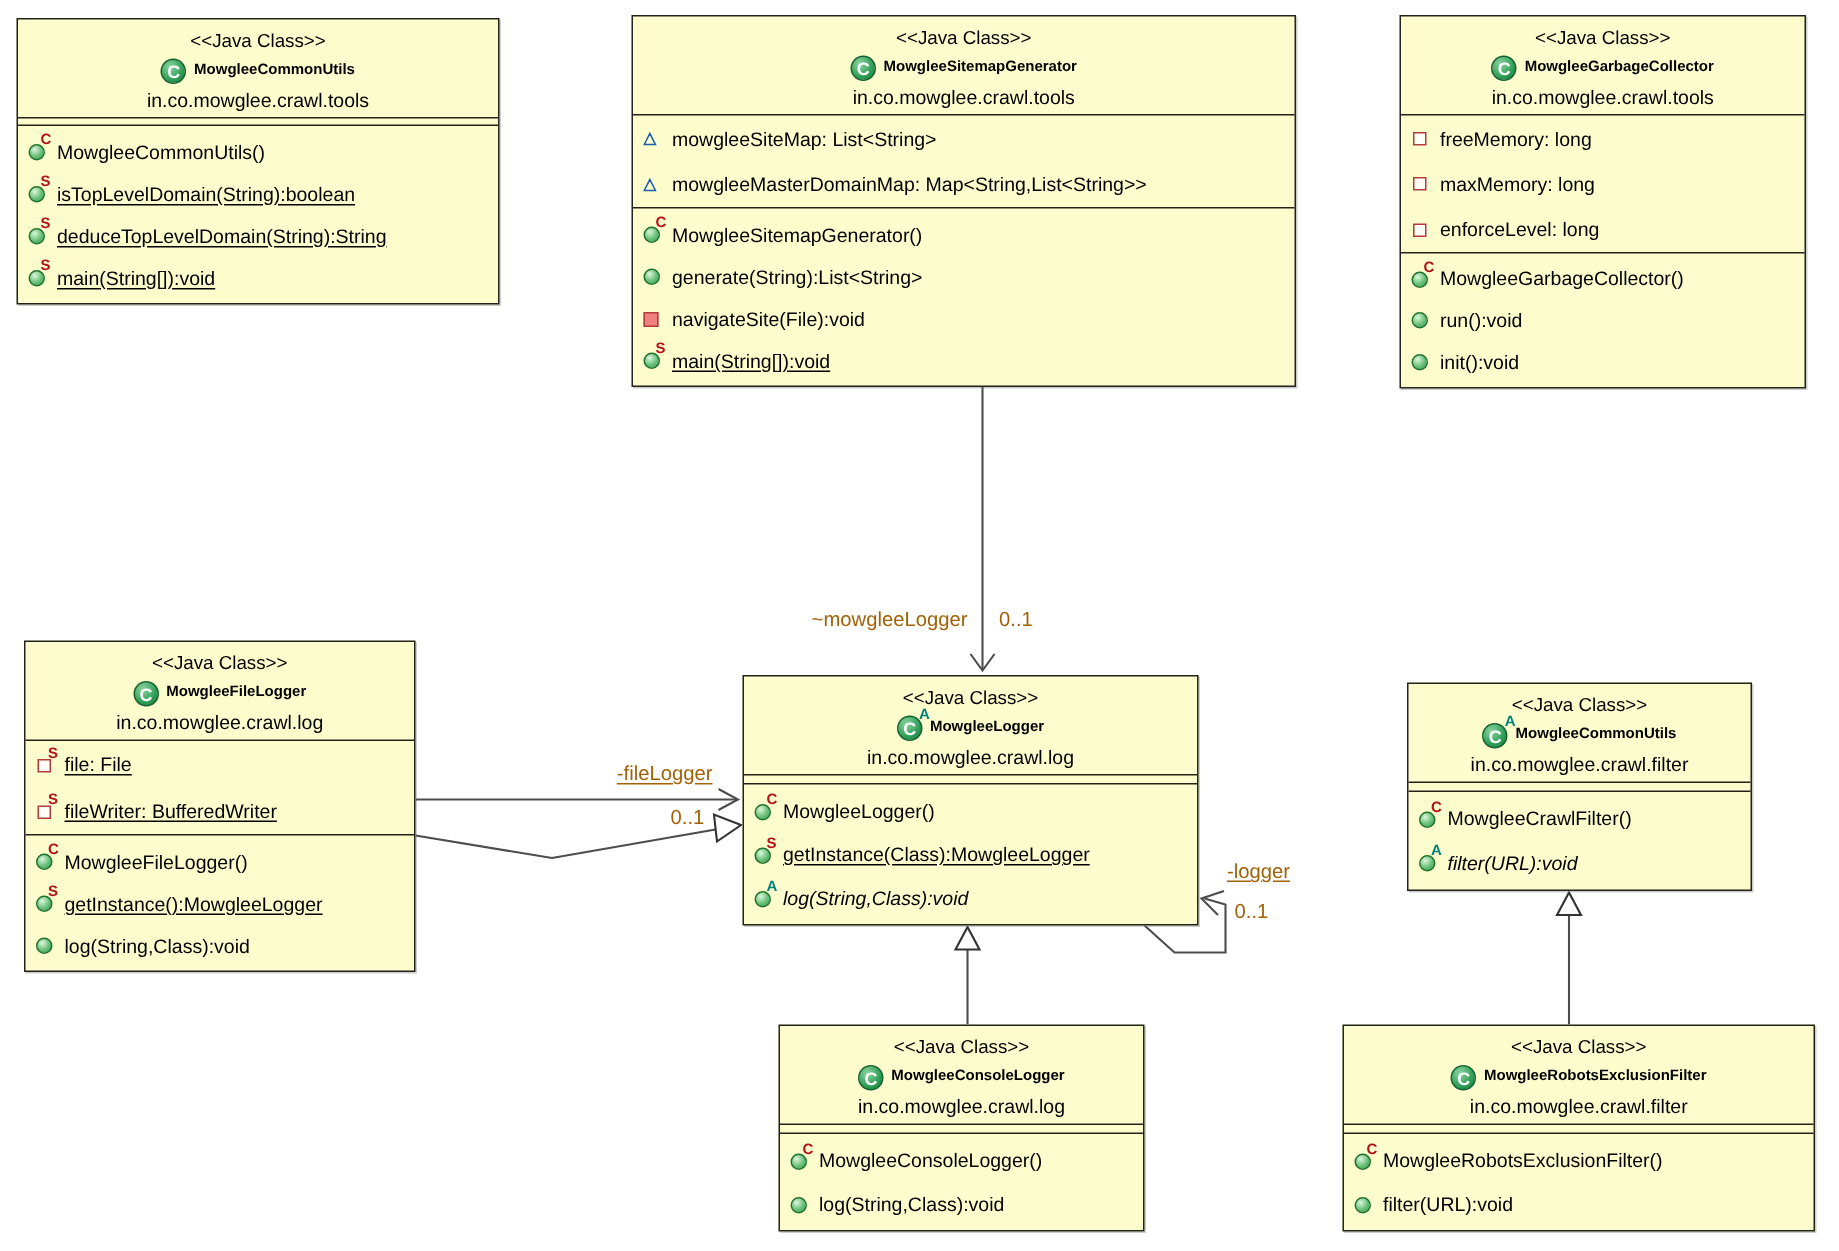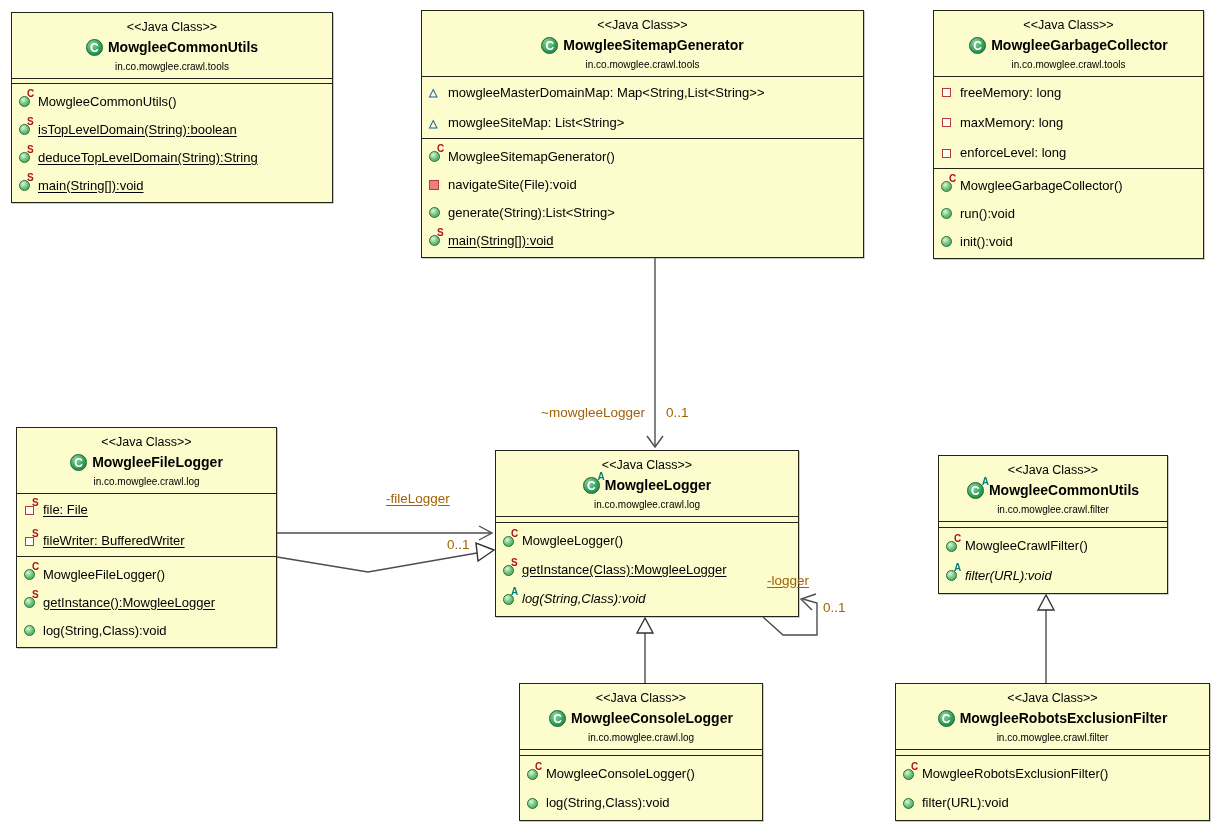--- a/index.html
+++ b/index.html
@@ -17,23 +17,23 @@
     position:absolute;
     background:var(--fill);
     border:1.4px solid var(--bd);
     box-shadow:1px 1px 0 rgba(110,110,110,.35);
     display:flex;flex-direction:column;
     color:#000;
   }
   .hdr{border-bottom:1.4px solid var(--bd);padding:6px 4px 4px;text-align:center;flex:0 0 auto}
   .stereo{font-size:12.5px;line-height:16px}
   .name-row{display:flex;align-items:center;justify-content:center;line-height:22px;margin:1px 0}
-  .cname{font-size:14px;font-weight:bold;white-space:nowrap}
+  .cname{font-size:10px;font-weight:bold;white-space:nowrap}
   .cname.abstract{}
-  .pkg{font-size:10px;line-height:15px}
+  .pkg{font-size:13px;line-height:15px}
   .cicon{
     position:relative;width:17px;height:17px;flex:0 0 auto;margin-right:5px;
     border-radius:50%;
     background:radial-gradient(circle at 35% 30%, #8ed4a0 0%, #2e9e55 60%, #1c7a3e 100%);
     border:1px solid #156331;
     color:#fff;font-size:12px;font-weight:bold;line-height:16px;text-align:center;
   }
   .cicon-sup{position:absolute;right:-6px;top:-6px;font-size:10px;font-weight:bold;color:var(--teal);line-height:10px}
 
   .fields{border-bottom:1.4px solid var(--bd);display:flex;flex-direction:column;justify-content:space-around;padding:0 7px;flex:0 0 auto}
@@ -147,43 +147,43 @@
       <div class="stereo">&lt;&lt;Java Class&gt;&gt;</div>
       <div class="name-row">
         <span class="cicon"><span>C</span></span>
         <span class="cname">MowgleeSitemapGenerator</span>
       </div>
       <div class="pkg">in.co.mowglee.crawl.tools</div>
     </div>
     <div class="fields" style="height:62px">
         <div class="member">
           <span class="mi package-field"></span>
+          <span class="mtext">mowgleeSiteMap: List&lt;String&gt;</span>
+        </div>
+        <div class="member">
+          <span class="mi package-field"></span>
           <span class="mtext">mowgleeMasterDomainMap: Map&lt;String,List&lt;String&gt;&gt;</span>
         </div>
-        <div class="member">
-          <span class="mi package-field"></span>
-          <span class="mtext">mowgleeSiteMap: List&lt;String&gt;</span>
-        </div>
       </div>
     <div class="members">
         <div class="member">
           <span class="mi public-method">
             <span class="sup red">C</span>
           </span>
           <span class="mtext">MowgleeSitemapGenerator()</span>
+        </div>
+        <div class="member">
+          <span class="mi public-method"></span>
+          <span class="mtext">generate(String):List&lt;String&gt;</span>
         </div>
         <div class="member">
           <span class="mi private-method"></span>
           <span class="mtext">navigateSite(File):void</span>
         </div>
         <div class="member">
-          <span class="mi public-method"></span>
-          <span class="mtext">generate(String):List&lt;String&gt;</span>
-        </div>
-        <div class="member">
           <span class="mi public-method">
             <span class="sup red">S</span>
           </span>
           <span class="mtext static">main(String[]):void</span>
         </div>
       </div>
   </div>
 
   <div class="uml-class" style="left:933px;top:10px;width:271px;height:249px">
     <div class="hdr">
@@ -371,19 +371,19 @@
         <div class="member">
           <span class="mi public-method"></span>
           <span class="mtext">filter(URL):void</span>
         </div>
       </div>
   </div>
 
   <div class="edge-label" style="left:503px;top:405px;width:142px;text-align:right">~mowgleeLogger</div>
   <div class="edge-label" style="left:666px;top:405px">0..1</div>
 
-  <div class="edge-label static" style="left:386px;top:491px;width:89px;text-align:left">-fileLogger</div>
+  <div class="edge-label static" style="left:386px;top:508px;width:89px;text-align:right">-fileLogger</div>
   <div class="edge-label" style="left:447px;top:537px">0..1</div>
 
-  <div class="edge-label static" style="left:767px;top:573px">-logger</div>
+  <div class="edge-label static" style="left:818px;top:573px">-logger</div>
   <div class="edge-label" style="left:823px;top:600px">0..1</div>
 
 </div>
 
 </body></html>

